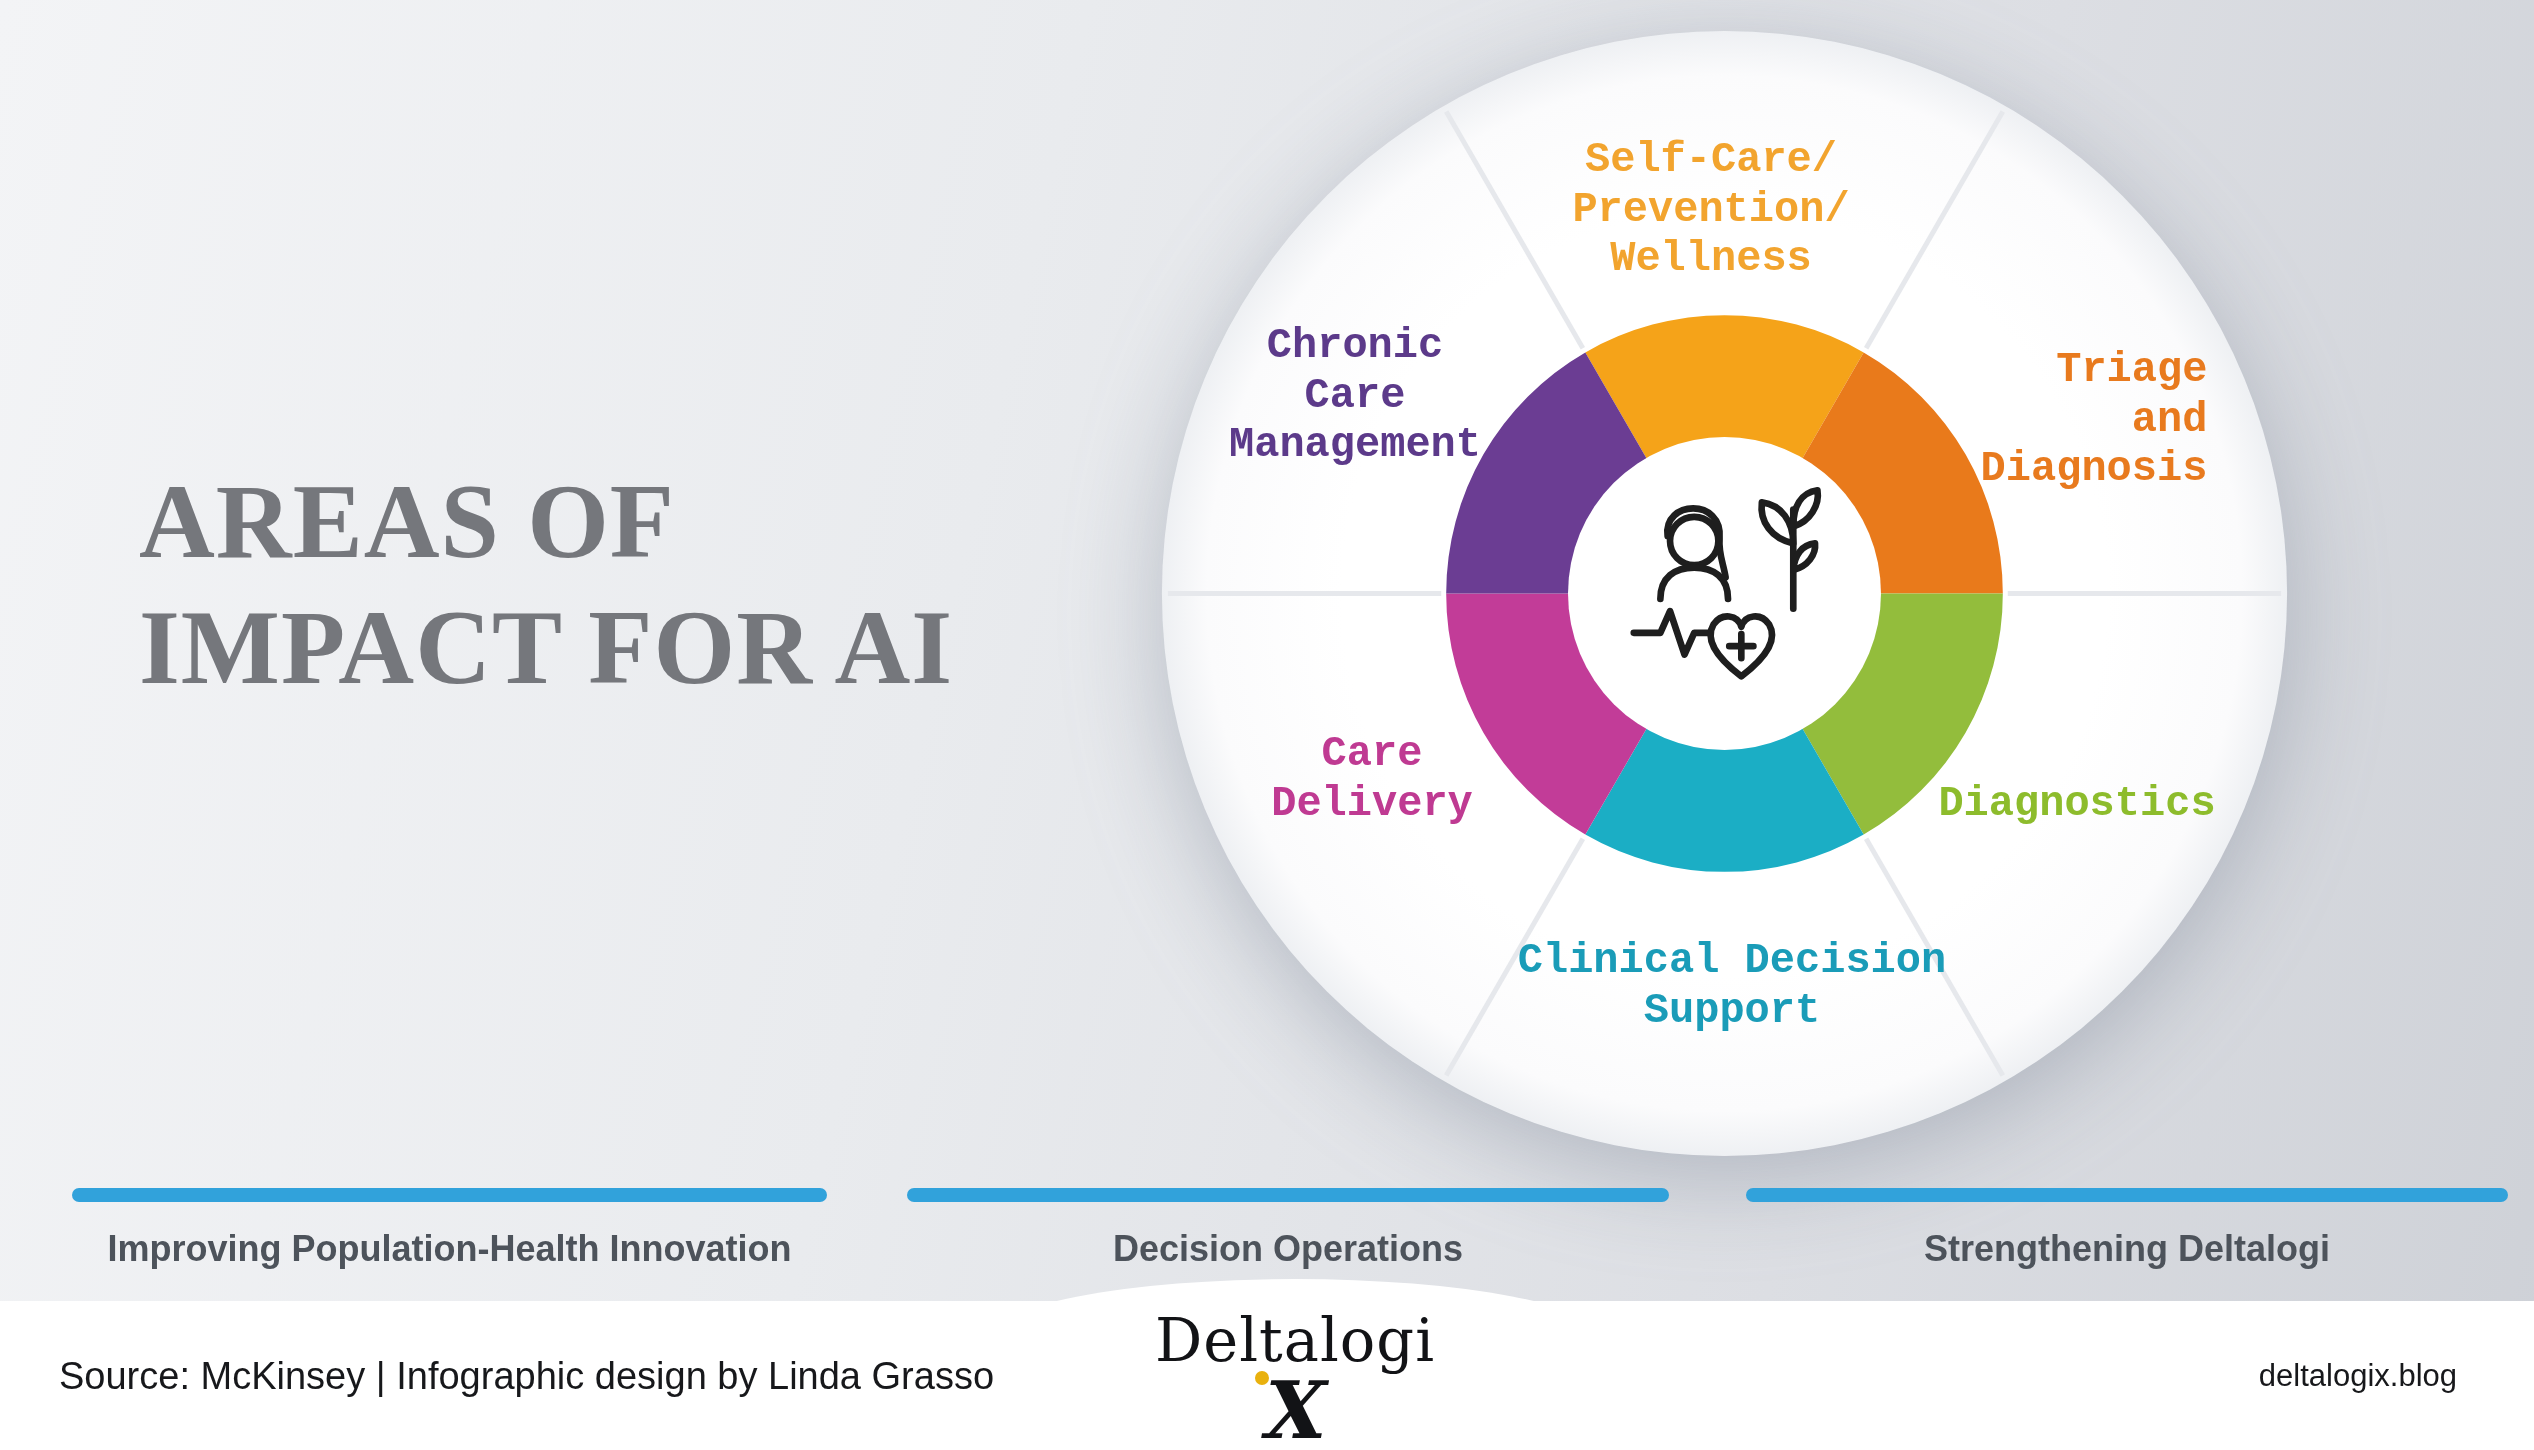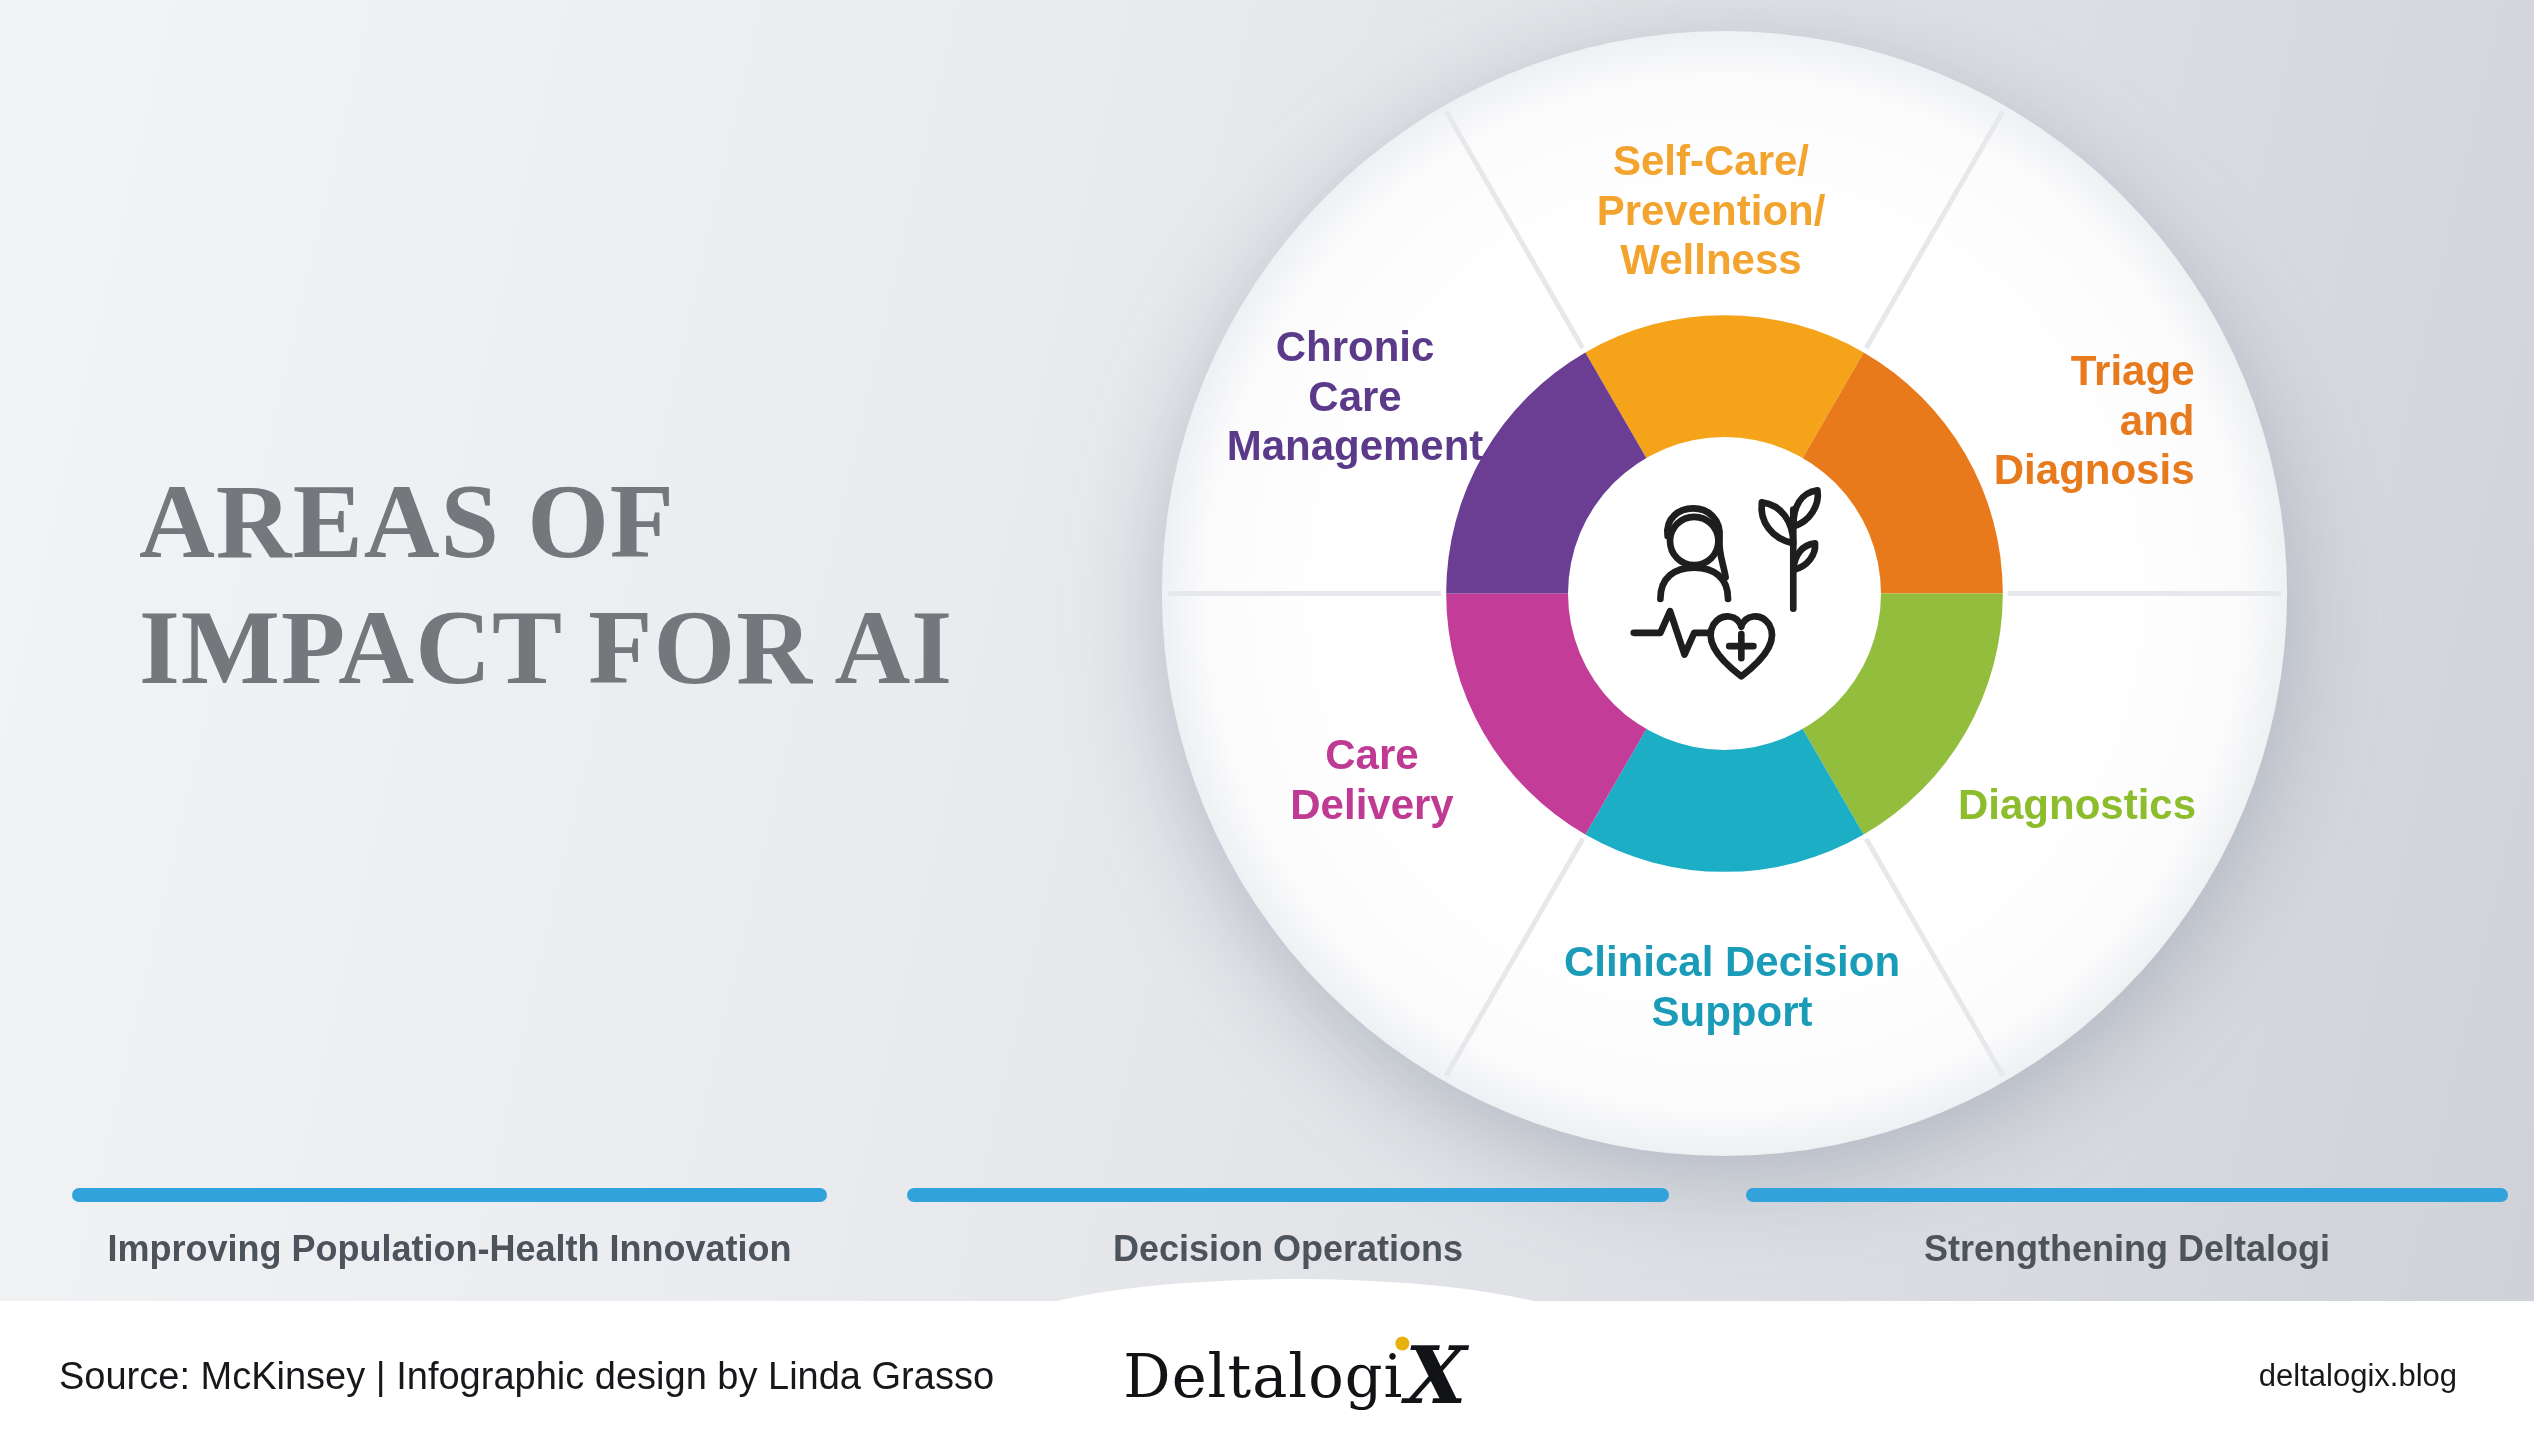--- a/index.html
+++ b/index.html
@@ -12,21 +12,21 @@
 
   
   .title {
     position:absolute; left:139px; top:459px;
     font-family:"Liberation Serif","DejaVu Serif",serif;
     font-weight:700; font-size:105px; line-height:1.2;
     color:#75777c; letter-spacing:1px;
   }
 
   
-  .wheel { position:absolute; left:1154px; top:23px; width:1141px; height:1141px; }
+  .wheel { position:absolute; left:1154px; top:23px; width:1141px; height:1141px;font-family:Liberation Mono, monospace; }
   .wheel svg { width:100%; height:100%; filter: drop-shadow(0 22px 48px rgba(95,105,125,0.35)); }
   .seg-label {
     position:absolute; transform:translate(-50%,-50%);
     font-weight:700; font-size:42px; line-height:1.18;
     text-align:center; white-space:pre-line;
   }
 
   
   .bar { position:absolute; top:1188px; height:14px; border-radius:8px; background:#31A2DB; }
   .bar-label {
@@ -43,22 +43,22 @@
   .source {
     position:absolute; left:59px; top:50%; transform:translateY(-50%);
     font-size:38px; color:#17181b;
   }
   .website {
     position:absolute; right:77px; top:50%; transform:translateY(-50%);
     font-size:31px; color:#17181b;
   }
   .logo {
     position:absolute; left:1295px; top:50%; transform:translate(-50%,-50%);
-    display:flex; align-items:flex-end;
-    font-family:"DejaVu Serif","Liberation Serif",serif; color:#121316;
+    display:flex; align-items:center;
+    font-family:"DejaVu Serif","Liberation Serif",serif; color:#121316;flex-direction:column;
   }
   .logo-main { font-size:59px; letter-spacing:1px; }
   .logo-x { position:relative; font-size:79px; font-style:italic; font-weight:700; margin-left:2px; line-height:0.9; }
   .logo-dot {
     position:absolute; left:-10px; top:-4px; width:14px; height:14px;
     border-radius:50%; background:#e9b10e;
   }
 </style>
 </head>
 <body>

